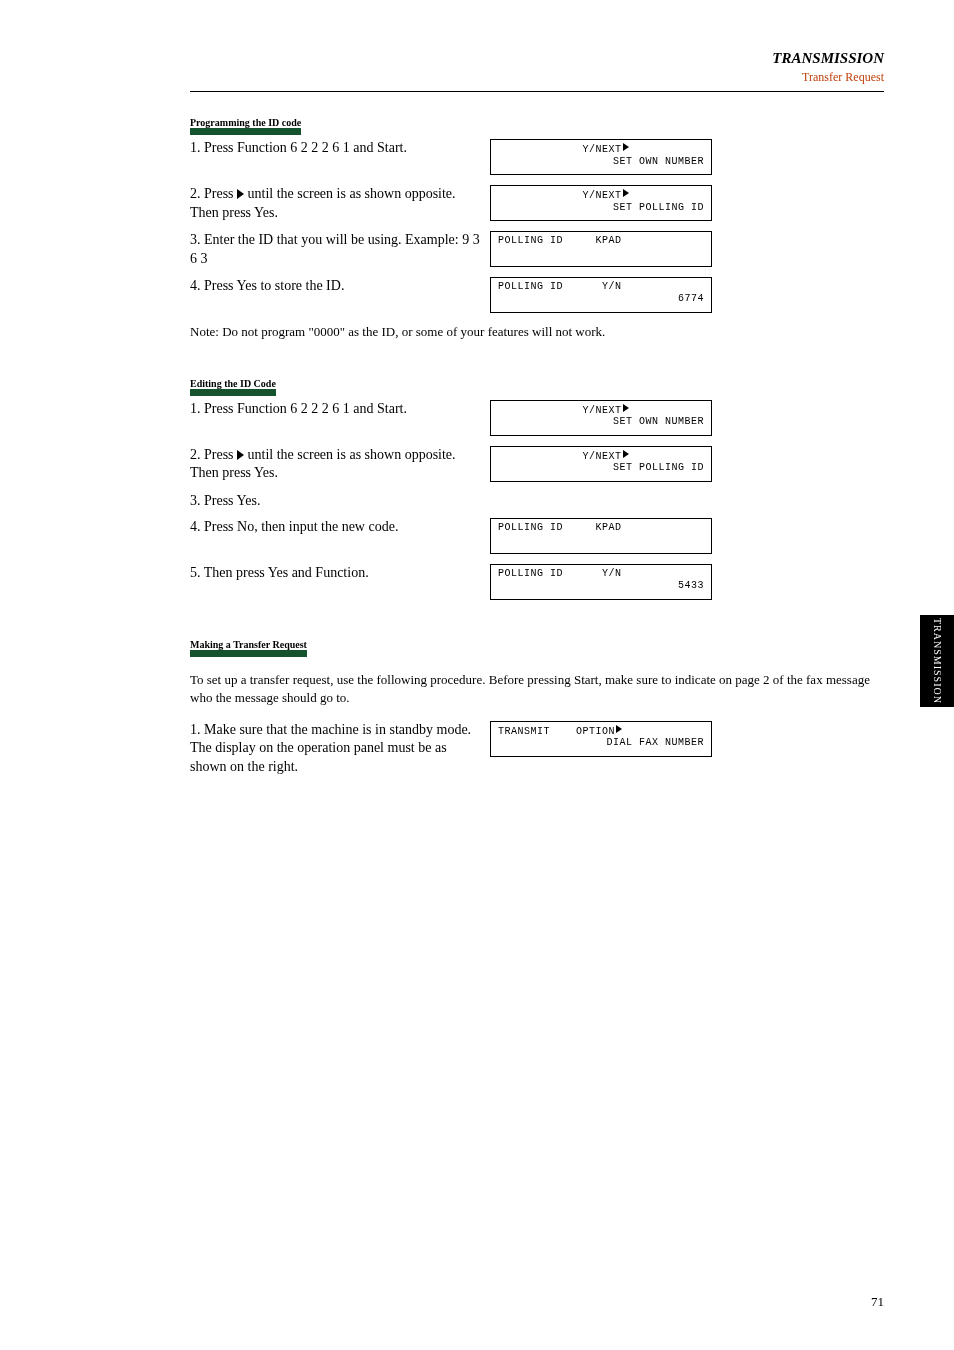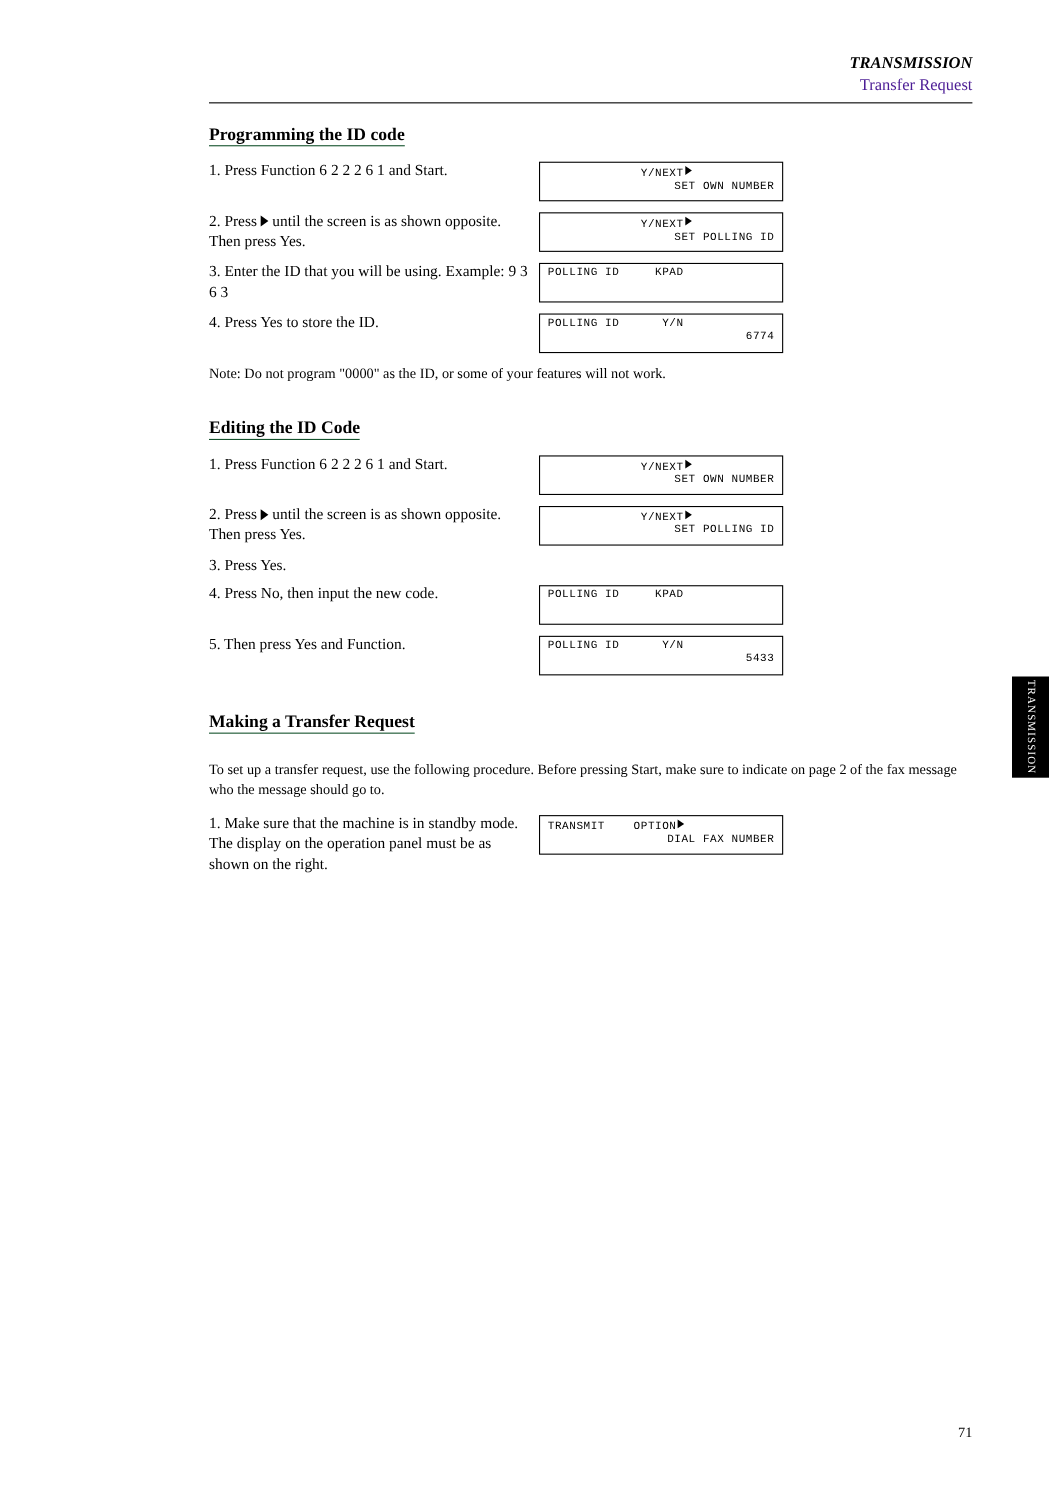--- a/index.html
+++ b/index.html
@@ -17,34 +17,34 @@
   }
   .header-title {
     text-align: right;
     font-size: 15px;
     font-weight: bold;
     font-style: italic;
     margin-bottom: 3px;
   }
   .header-subtitle {
     text-align: right;
-    font-size: 15px;
-    color: #4c1d95;
+    font-size: 12px;
+    color: #c2410c;
   }
   .header-rule {
     border: none;
     border-top: 1px solid #000;
     margin-top: 6px;
   }
   .section-heading {
-    font-size: 16px;
+    font-size: 10px;
     font-weight: bold;
-    border-bottom: 1px solid #14532d;
+    border-bottom: 7px solid #14532d;
     display: inline-block;
-    margin-bottom: 14px;
+    margin-bottom: 4px;
   }
   .section {
     margin-bottom: 32px;
   }
   .row {
     display: flex;
     align-items: flex-start;
     margin-bottom: 8px;
   }
   .text-col {

